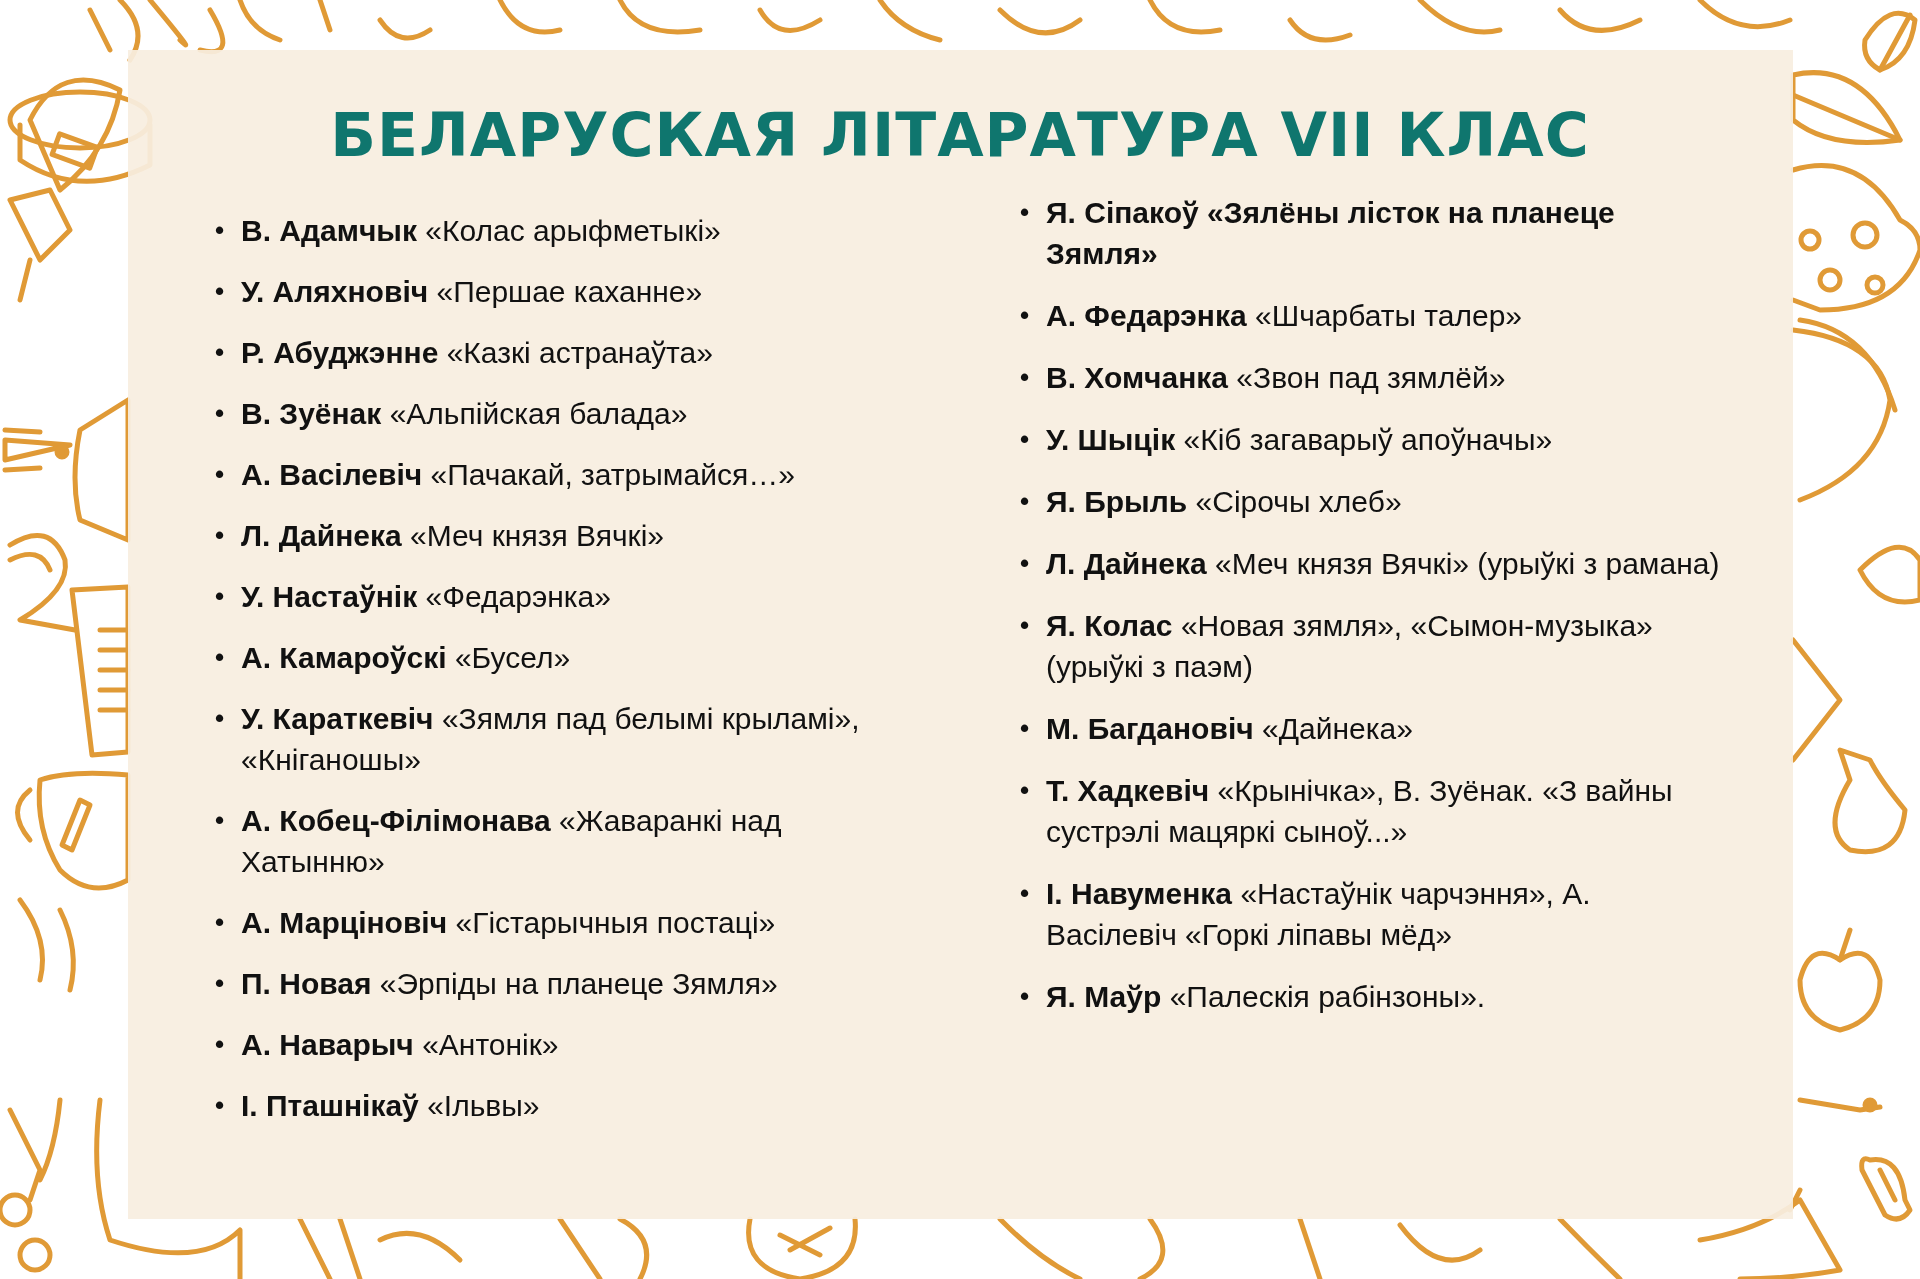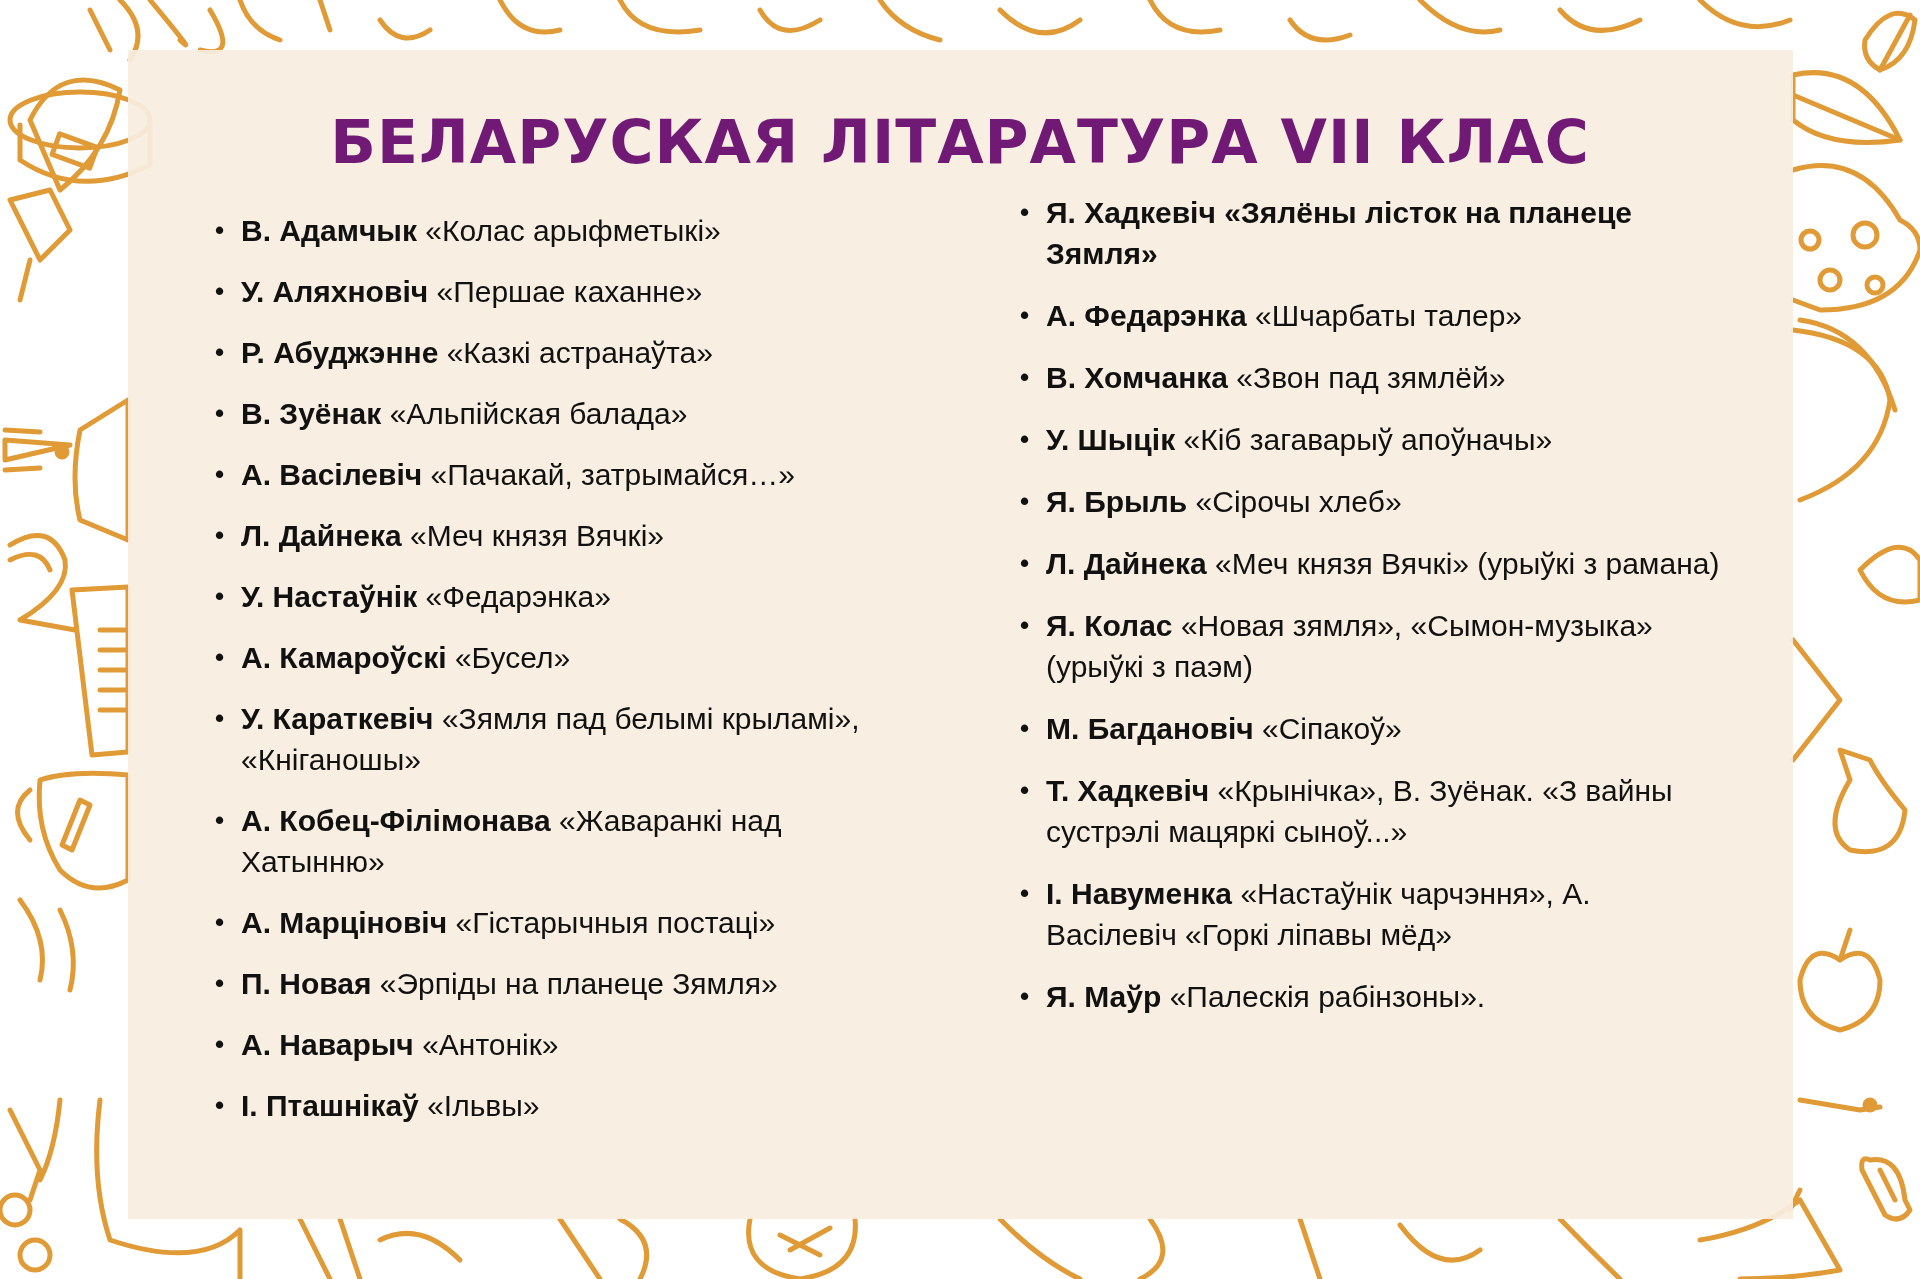--- a/index.html
+++ b/index.html
@@ -10,25 +10,25 @@
     color:#111111;
   }
   .doodles { position:absolute; left:0; top:0; width:1920px; height:1279px; }
   .doodles svg { position:absolute; left:0; top:0; }
   .card {
     position:absolute; left:128px; top:50px; width:1665px; height:1169px;
     background:rgba(248,238,224,0.93);
   }
   .title {
     position:absolute; left:0; right:0; top:98px;
-    text-align:center; margin:12px;
+    text-align:center; margin:5px;
     font-family:"DejaVu Sans", sans-serif; font-weight:bold;
     font-size:60px; letter-spacing:1px; line-height:64px;
     transform:scaleX(1.0);
-    color:#701a75;
+    color:#0f766e;
   }
   .list { position:absolute; list-style:none; margin:0; padding:0; }
   .list.left { left:215px; top:210px; width:700px; }
   .list.right { left:1020px; top:192px; width:700px; }
   .item {
     position:relative; padding-left:26px;
     font-size:30px; line-height:41px;
   }
   .list.left .item { margin-bottom:20px; }
   .list.right .item { margin-bottom:21px; }
@@ -183,24 +183,24 @@
   <li class="item"><span class="bullet">•</span><span class="author">А. Камароўскі</span> <span class="work">«Бусел»</span></li>
   <li class="item"><span class="bullet">•</span><span class="author">У. Караткевіч</span> <span class="work">«Зямля пад белымі крыламі», «Кніганошы»</span></li>
   <li class="item"><span class="bullet">•</span><span class="author">А. Кобец-Філімонава</span> <span class="work">«Жаваранкі над Хатынню»</span></li>
   <li class="item"><span class="bullet">•</span><span class="author">А. Марціновіч</span> <span class="work">«Гістарычныя постаці»</span></li>
   <li class="item"><span class="bullet">•</span><span class="author">П. Новая</span> <span class="work">«Эрпіды на планеце Зямля»</span></li>
   <li class="item"><span class="bullet">•</span><span class="author">А. Наварыч</span> <span class="work">«Антонік»</span></li>
   <li class="item"><span class="bullet">•</span><span class="author">І. Пташнікаў</span> <span class="work">«Ільвы»</span></li>
 </ul>
 
 <ul class="list right">
-  <li class="item"><span class="bullet">•</span><span class="author">Я. Хадкевіч</span> <span class="work bold">«Зялёны лісток на планеце Зямля»</span></li>
+  <li class="item"><span class="bullet">•</span><span class="author">Я. Сіпакоў</span> <span class="work bold">«Зялёны лісток на планеце Зямля»</span></li>
   <li class="item"><span class="bullet">•</span><span class="author">А. Федарэнка</span> <span class="work">«Шчарбаты талер»</span></li>
   <li class="item"><span class="bullet">•</span><span class="author">В. Хомчанка</span> <span class="work">«Звон пад зямлёй»</span></li>
   <li class="item"><span class="bullet">•</span><span class="author">У. Шыцік</span> <span class="work">«Кіб загаварыў апоўначы»</span></li>
   <li class="item"><span class="bullet">•</span><span class="author">Я. Брыль</span> <span class="work">«Сірочы хлеб»</span></li>
   <li class="item"><span class="bullet">•</span><span class="author">Л. Дайнека</span> <span class="work">«Меч князя Вячкі» (урыўкі з рамана)</span></li>
   <li class="item"><span class="bullet">•</span><span class="author">Я. Колас</span> <span class="work">«Новая зямля»,  «Сымон-музыка» (урыўкі з паэм)</span></li>
-  <li class="item"><span class="bullet">•</span><span class="author">М. Багдановіч</span> <span class="work">«Сіпакоў»</span></li>
+  <li class="item"><span class="bullet">•</span><span class="author">М. Багдановіч</span> <span class="work">«Дайнека»</span></li>
   <li class="item"><span class="bullet">•</span><span class="author">Т. Хадкевіч</span> <span class="work">«Крынічка», В. Зуёнак. «З вайны сустрэлі мацяркі сыноў...»</span></li>
   <li class="item"><span class="bullet">•</span><span class="author">І. Навуменка</span> <span class="work">«Настаўнік чарчэння», А. Васілевіч «Горкі ліпавы мёд»</span></li>
   <li class="item"><span class="bullet">•</span><span class="author">Я. Маўр</span> <span class="work">«Палескія рабінзоны».</span></li>
 </ul>
 
 </body></html>

